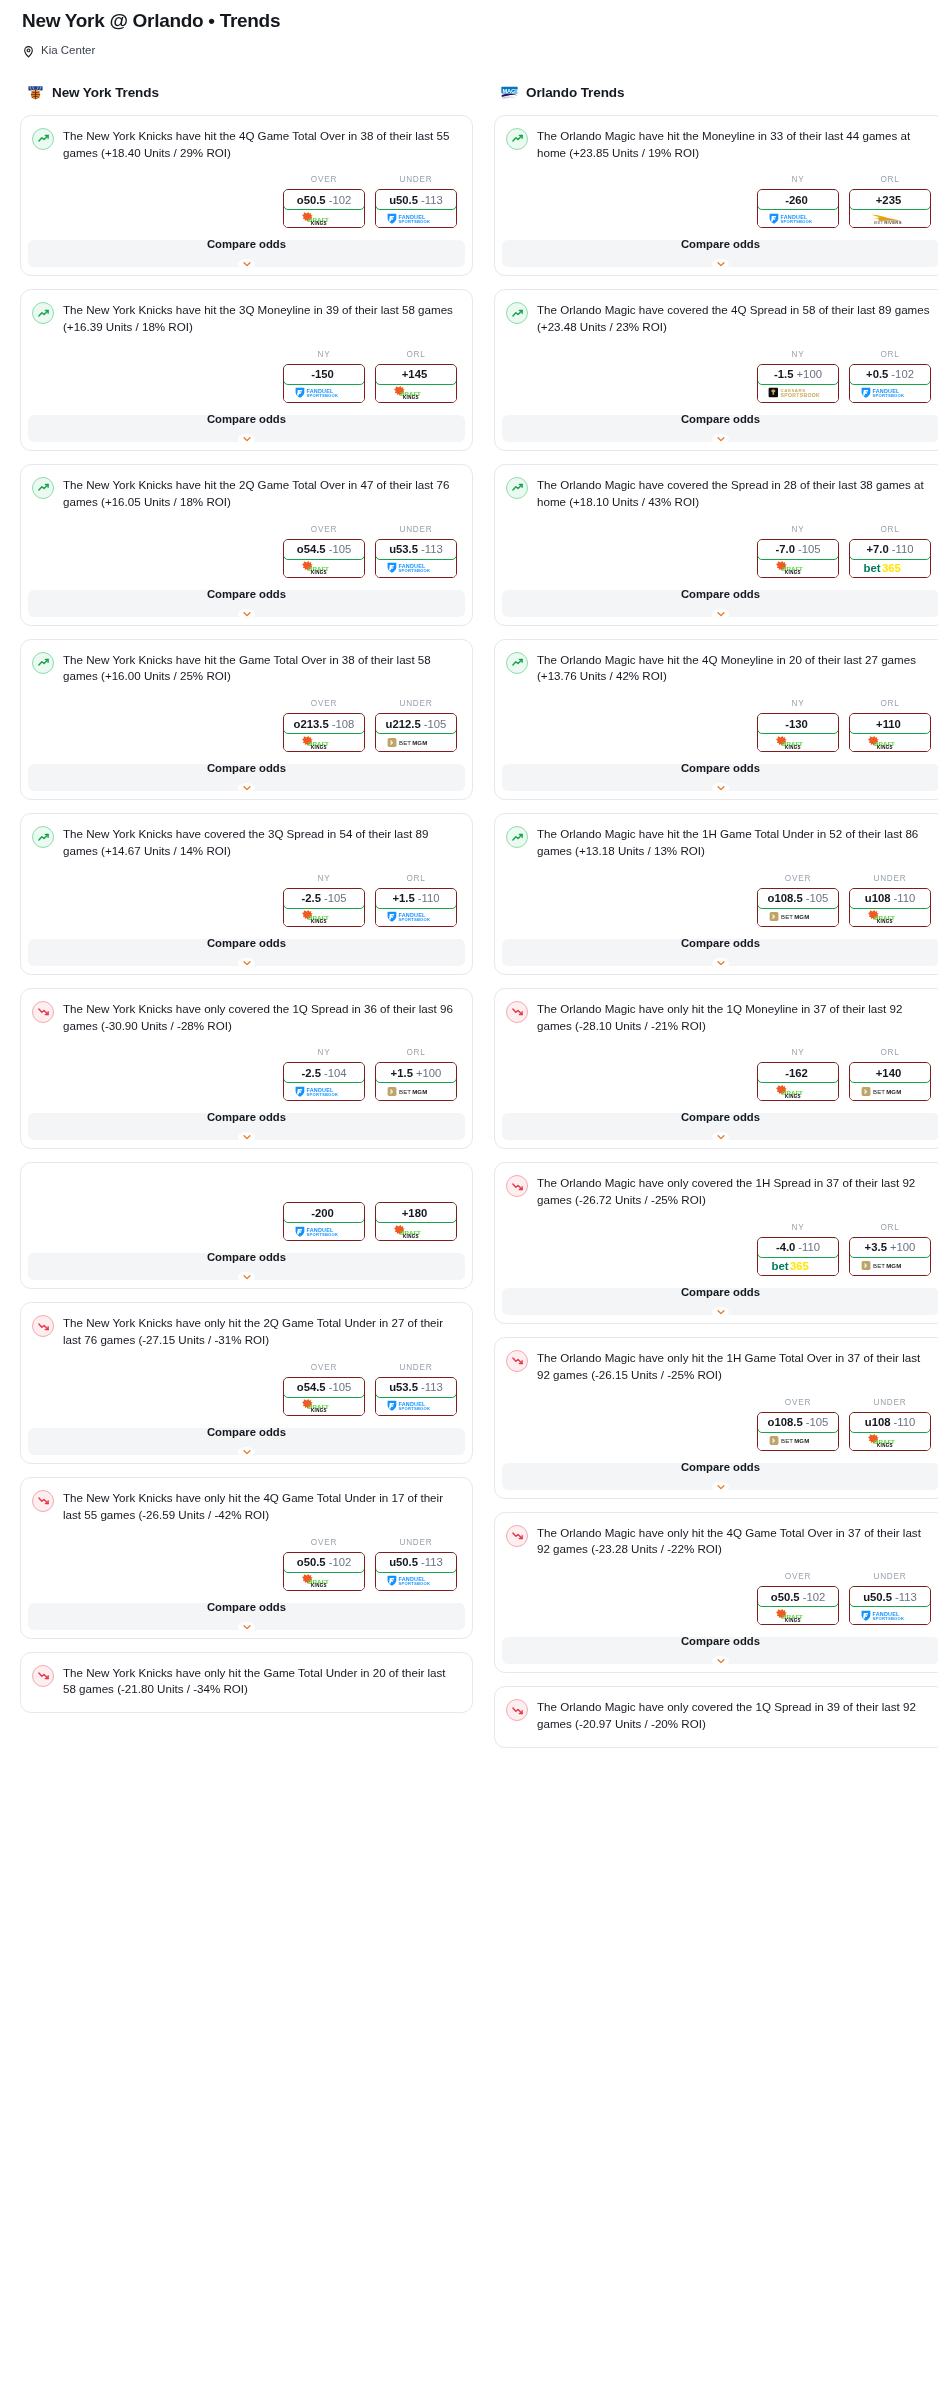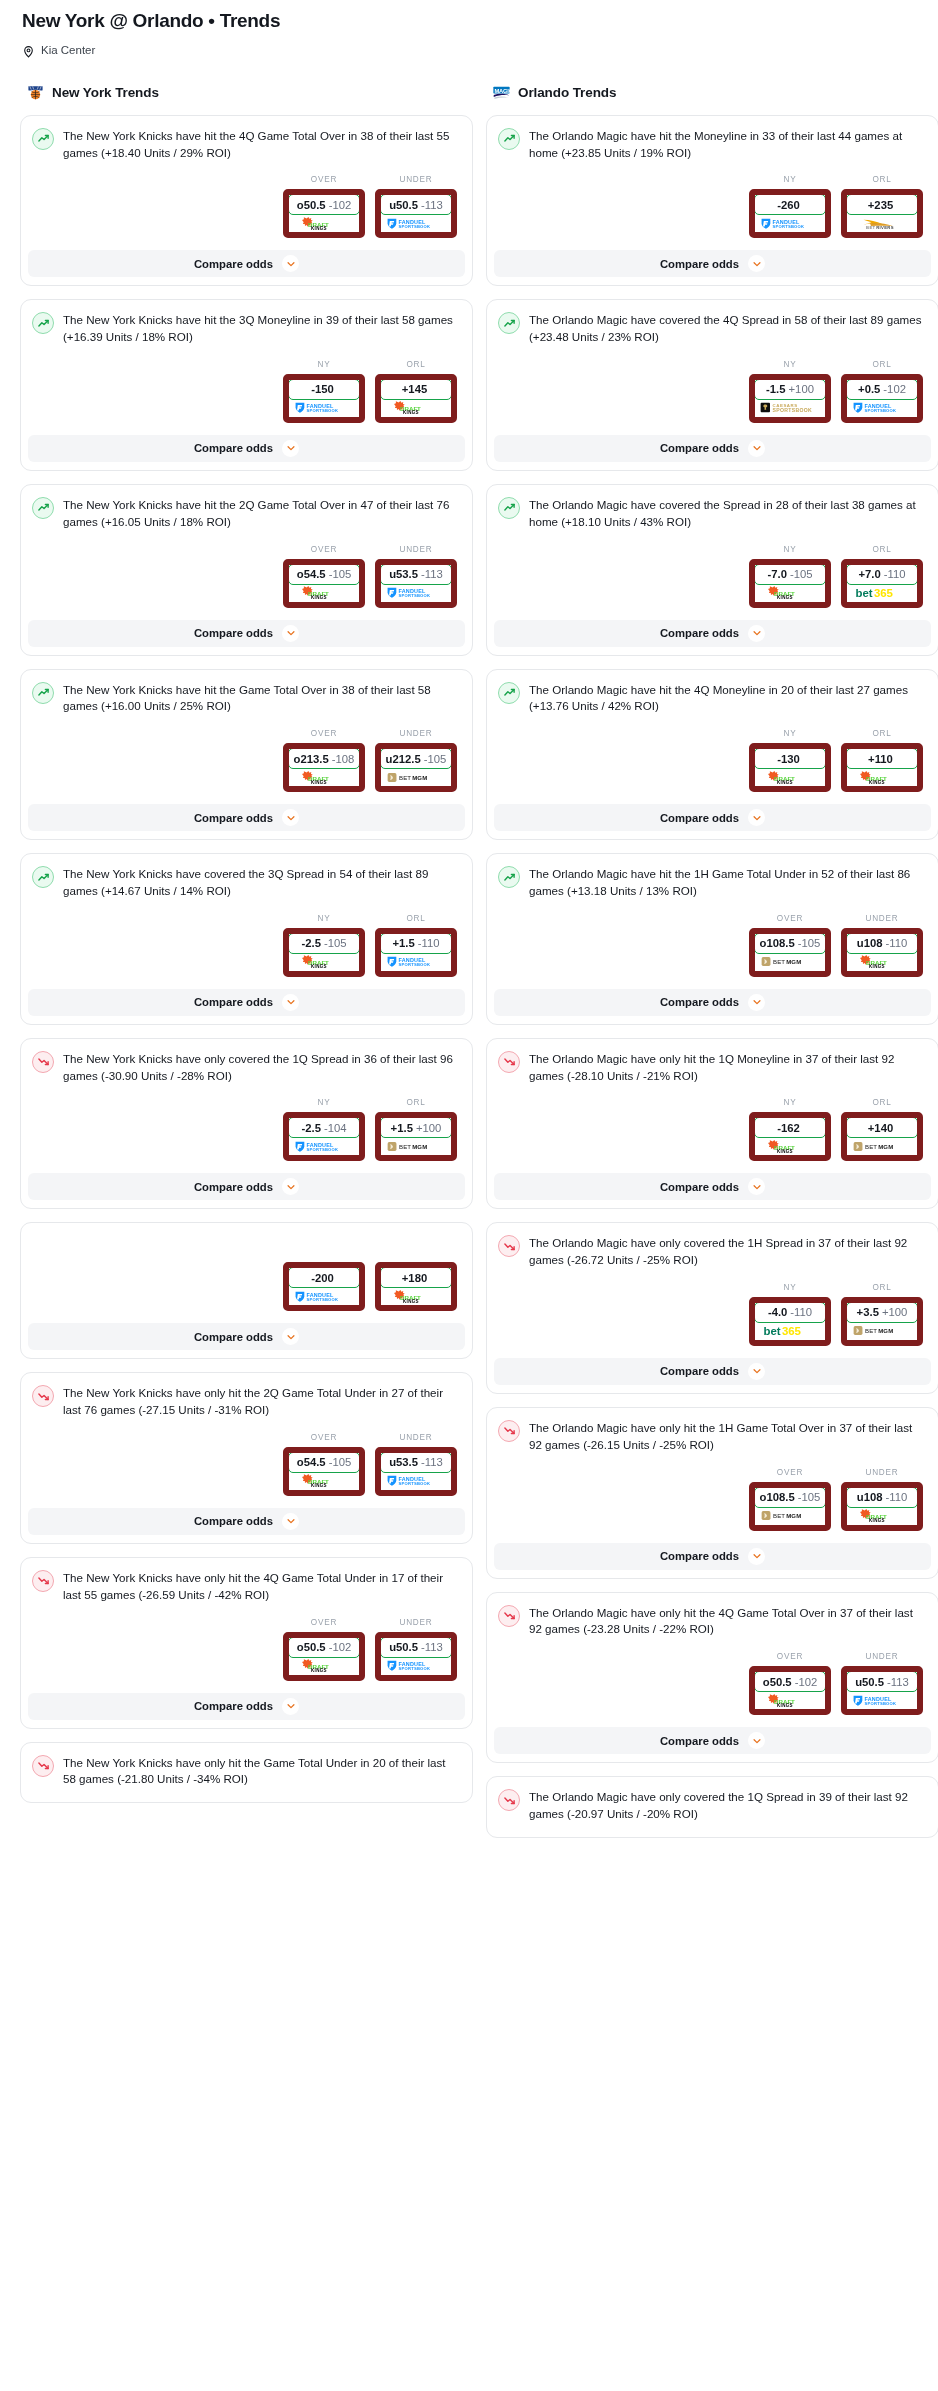--- a/index.html
+++ b/index.html
@@ -27,21 +27,21 @@
     gap: 6px;
     margin-top: 11px;
     padding: 0 2px;
   }
   .venue-label { font-size: 11.5px; color: #3d444d; }
   .pin-icon { width: 13px; height: 13px; display: block; }
 
   
   .columns {
     display: flex;
-    gap: 13px;
+    gap: 21px;
     margin-top: 26px;
     align-items: flex-start;
   }
   .col { width: 453px; flex: 0 0 453px; }
 
   .col-head {
     display: flex;
     align-items: center;
     gap: 7px;
     padding: 0 4px 0 6px;
@@ -95,21 +95,21 @@
   .odds-cap {
     text-align: center;
     font-size: 8.2px;
     letter-spacing: 0.8px;
     color: #9aa2ac;
     margin-bottom: 4px;
     height: 10px;
     text-transform: uppercase;
   }
   .odds-box {
-    border: 6px solid #7f1d1d;
+    border: 1px solid #7f1d1d;
     border-radius: 5px;
     overflow: hidden;
     background: #fff;
   }
   .odds-line {
     border: 1px solid #16a34a;
     border-radius: 5px;
     margin: -1px;
     background: #fff;
     height: 21px;
@@ -136,20 +136,21 @@
   .compare {
     margin: 0 7px 8px 7px;
     background: #f4f5f7;
     border-radius: 6px;
     height: 27px;
     display: flex;
     align-items: center;
     justify-content: center;
     gap: 9px;
     cursor: pointer;
+    flex-direction: column;
   }
   .compare-label { font-size: 11.3px; font-weight: bold; color: #14181f; }
   .chev {
     width: 17px; height: 17px; border-radius: 50%;
     background: #fff;
     display: flex; align-items: center; justify-content: center;
   }
   .chev svg { width: 10px; height: 10px; display: block; }
 </style>
 </head>

